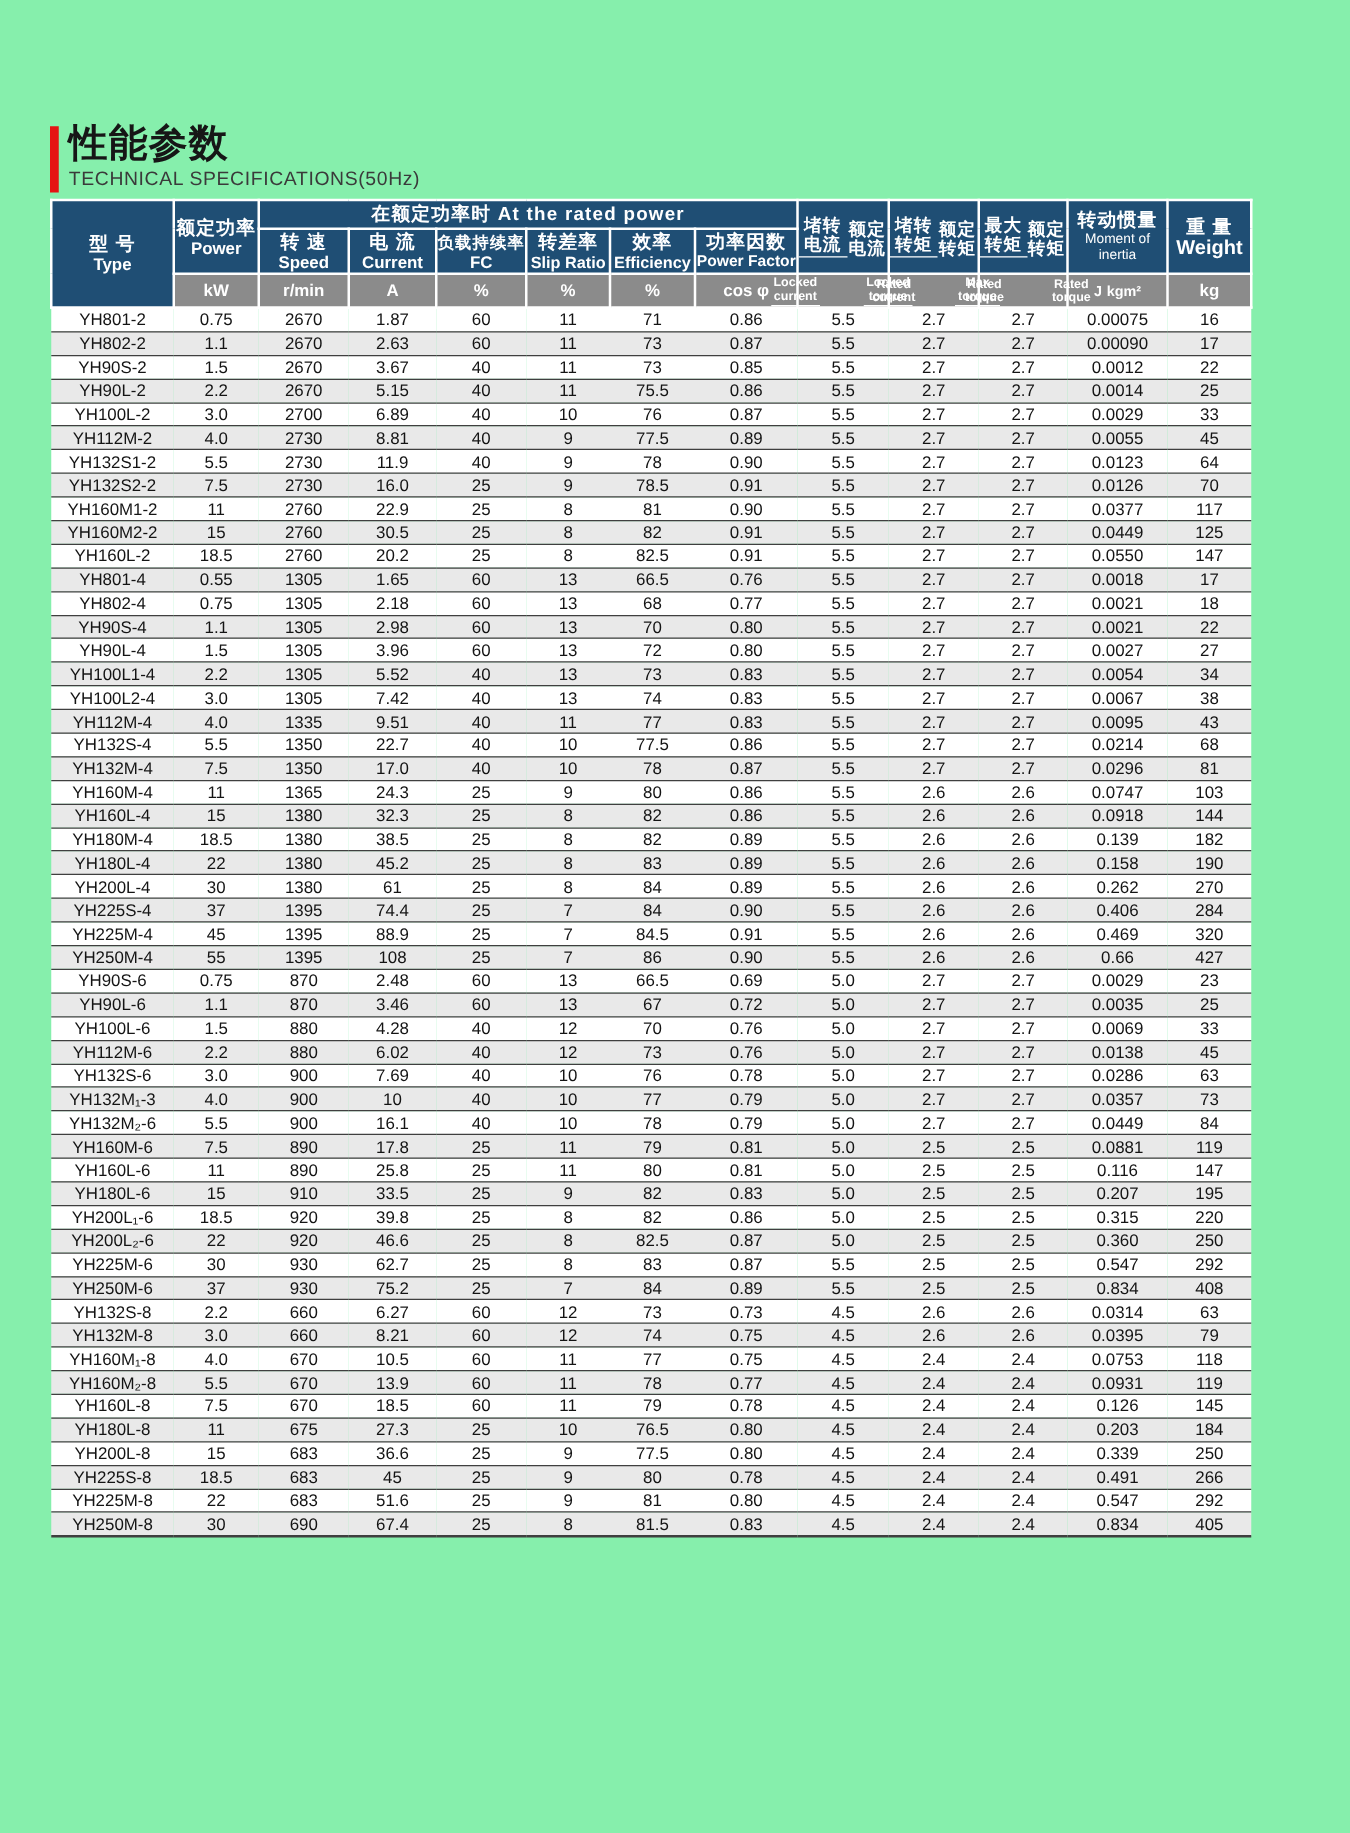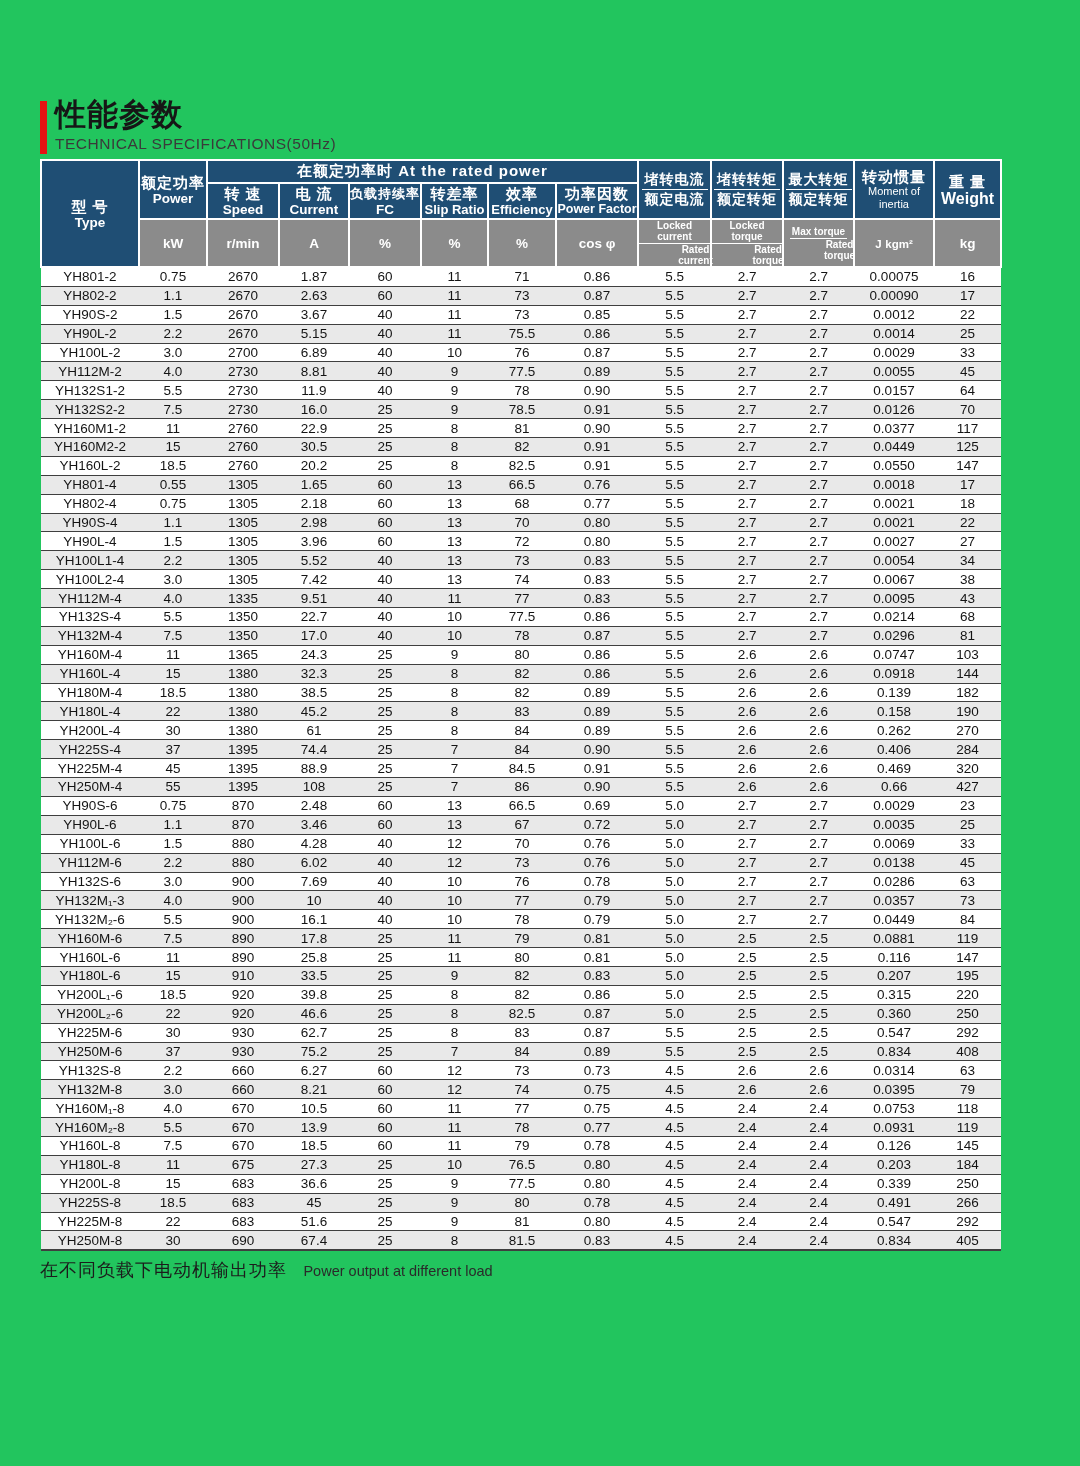--- a/index.html
+++ b/index.html
@@ -1,17 +1,17 @@
 <!DOCTYPE html>
 <html><head>
 <meta charset="utf-8">
 <style>
   html,body { margin:0; padding:0; background:#ffffff; }
   .page {
-    position:relative; width:1080px; height:1466px; background:#22c55e;
+    position:relative; width:1080px; height:1466px; background:#86efac;
     font-family:"Liberation Sans", sans-serif; overflow:hidden;
   }
   
   .title-block { position:absolute; left:40px; top:98px; }
   .red-bar { position:absolute; left:0; top:3px; width:7px; height:53px; background:#e51313; }
   .title-cn { margin-left:15px; font-size:31px; font-weight:bold; color:#161616; letter-spacing:1px; line-height:34px; }
   .title-en { margin-left:15px; font-size:15.5px; color:#3a3a3a; margin-top:3px; letter-spacing:0.5px; }
 
   
   table.spec { position:absolute; left:40px; top:159px; width:960px; border-collapse:collapse; table-layout:fixed; }
@@ -20,21 +20,21 @@
     border:2px solid #ffffff; padding:0;
   }
   tr.hrow-a th { height:21px; }
   tr.hrow-b th { height:34px; }
   tr.hrow-c th { height:25px; background:#8b8b8b; font-weight:bold; }
   th .cn { display:block; font-size:15px; line-height:17px; letter-spacing:1px; }
   th .en { display:block; font-size:13.5px; line-height:15px; font-weight:bold; letter-spacing:0; }
   th .en-small { display:block; font-size:11px; line-height:13px; font-weight:normal; }
   th .en-big { display:block; font-size:16px; line-height:17px; }
   .group-label { font-size:15px; letter-spacing:1px; }
-  .frac { display:flex; flex-direction:column; align-items:center; justify-content:center; }
+  .frac { display:flex; flex-direction:row; align-items:center; justify-content:center; }
   .frac .ftop { border-bottom:1.5px solid #ffffff; padding:0 3px 2px 3px; }
   .frac .fbot { padding-top:2px; }
   .frac .cnline { font-size:14px; line-height:15px; letter-spacing:1px; }
   tr.hrow-c th { color:#fff; font-size:13.5px; }
   tr.hrow-c .unit { font-size:13.5px; }
   tr.hrow-c .tiny { font-size:10px; line-height:11px; font-weight:bold;padding-left:42px; }
   tr.hrow-c .frac .ftop { border-bottom:1px solid #ffffff; padding:0 2px 1px 2px; }
   tr.hrow-c .stack { font-size:11.5px; line-height:12px; font-weight:bold; }
 
   table.spec td {
@@ -272,21 +272,21 @@
           <td>5.5</td>
           <td>2730</td>
           <td>11.9</td>
           <td>40</td>
           <td>9</td>
           <td>78</td>
           <td>0.90</td>
           <td>5.5</td>
           <td>2.7</td>
           <td>2.7</td>
-          <td>0.0157</td>
+          <td>0.0123</td>
           <td>64</td>
         </tr>
         <tr>
           <td>YH132S2-2</td>
           <td>7.5</td>
           <td>2730</td>
           <td>16.0</td>
           <td>25</td>
           <td>9</td>
           <td>78.5</td>
@@ -953,18 +953,14 @@
           <td>0.83</td>
           <td>4.5</td>
           <td>2.4</td>
           <td>2.4</td>
           <td>0.834</td>
           <td>405</td>
         </tr>
       </tbody>
   </table>
 
-  <div class="footer-caption">
-    <span class="footer-cn">在不同负载下电动机输出功率</span>
-    <span class="footer-en">Power output at different load</span>
-  </div>
 
 </div>
 
 </body></html>

